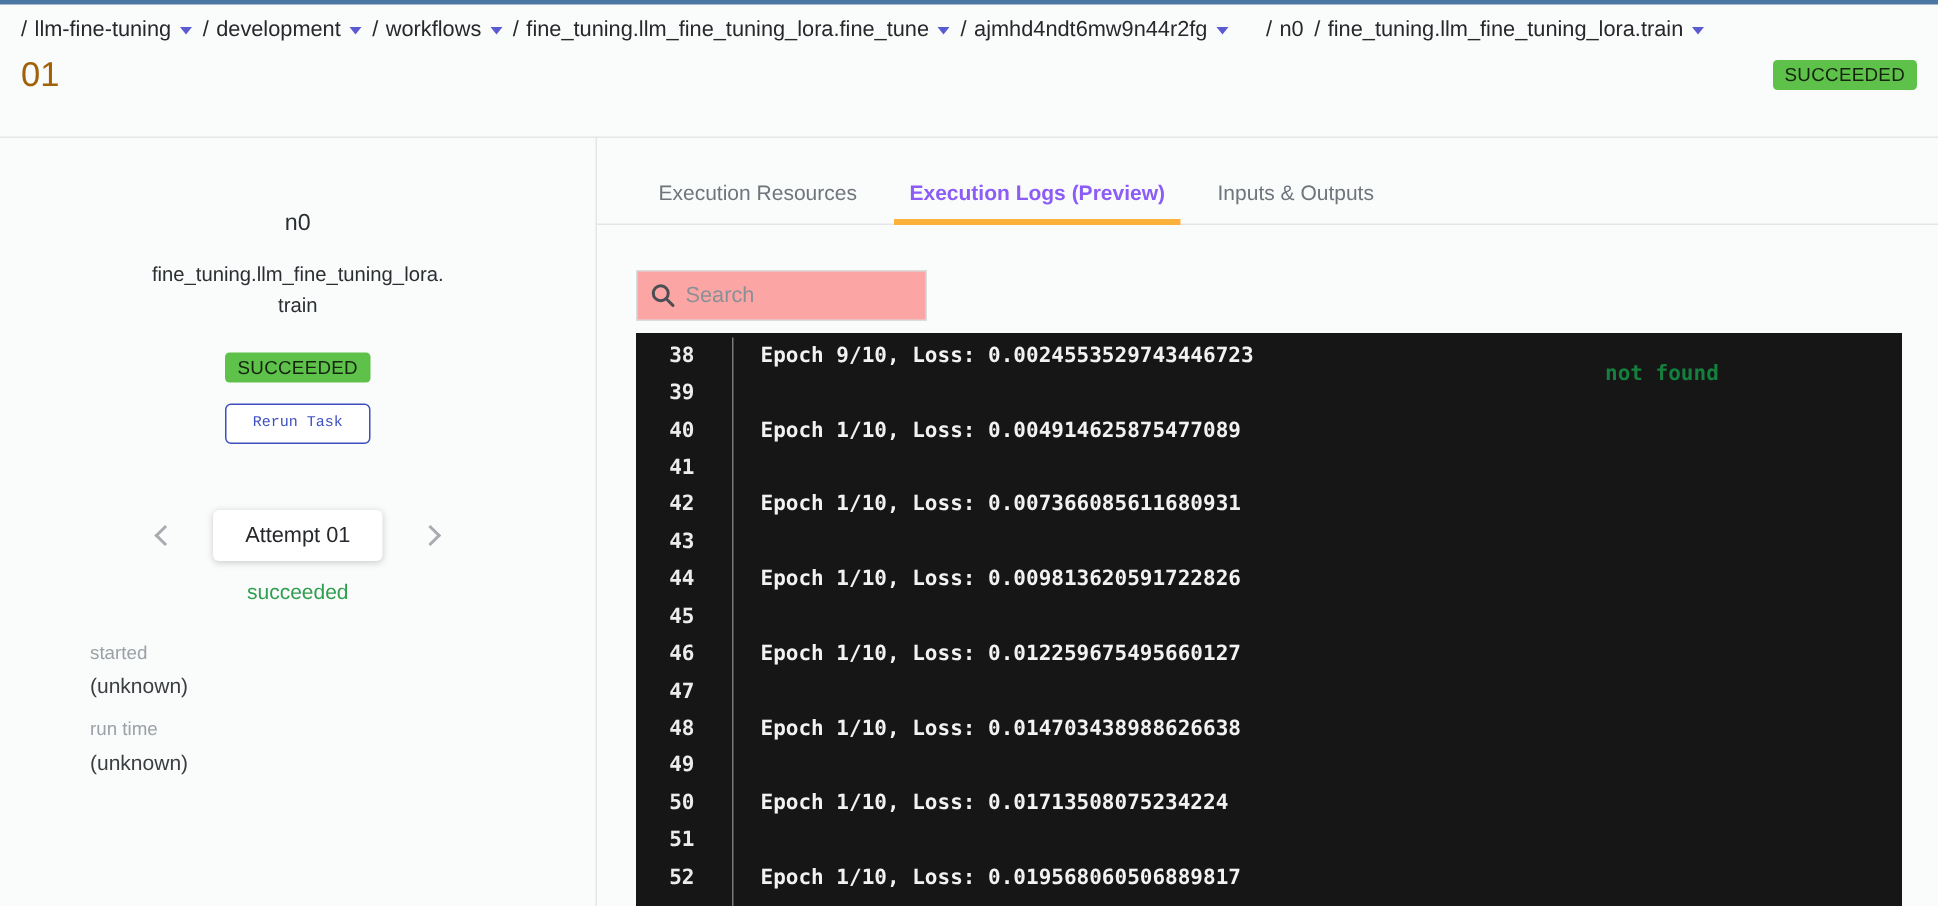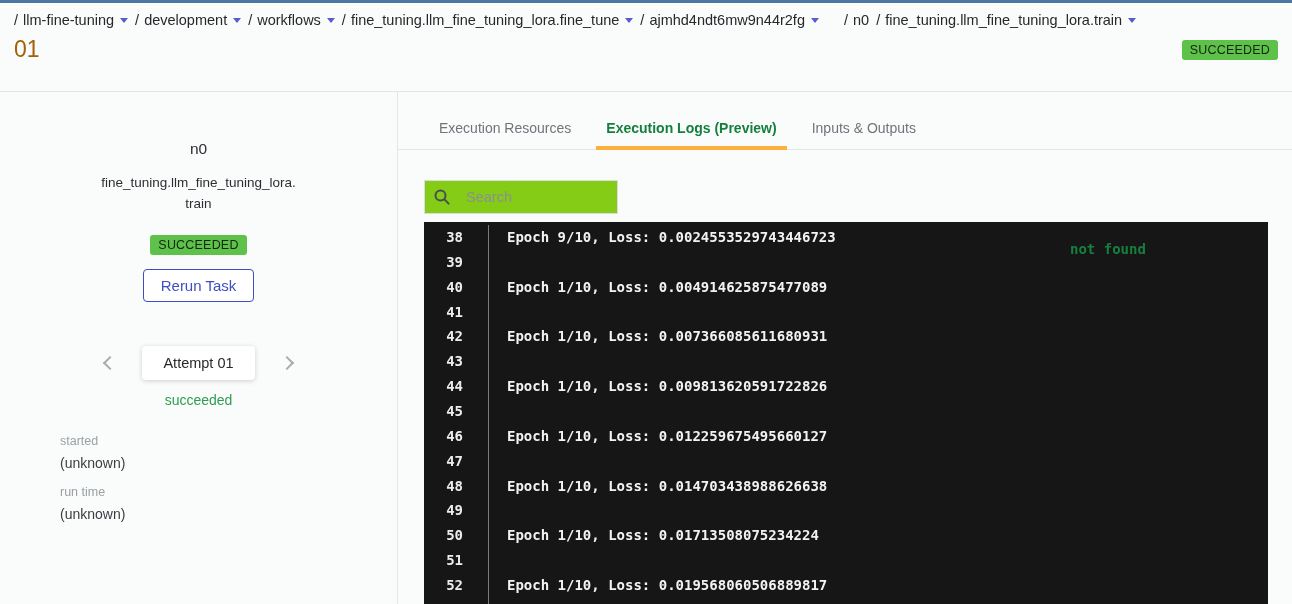--- a/index.html
+++ b/index.html
@@ -23,40 +23,40 @@
 
   
   .content{flex:1;display:flex;min-height:0}
   .sidebar{width:398px;flex:none;border-right:1px solid #e3e5e7;box-sizing:border-box;display:flex;flex-direction:column;align-items:center;padding-top:48px}
   .main{flex:1;min-width:0;display:flex;flex-direction:column}
 
   
   .node-id{font-size:15.5px;color:#2b2f33}
   .task-name{margin-top:15px;font-size:13.5px;color:#2b2f33;max-width:196px;text-align:center;word-break:break-all;line-height:1.55}
   .sidebar .badge{margin-top:20px}
-  .rerun{margin-top:14px;background:#fff;border:1px solid #3d4fc0;color:#3d4fc0;font-size:15px;padding:7px 17px;border-radius:4px;cursor:pointer;font-family:Liberation Sans, sans-serif}
+  .rerun{margin-top:14px;background:#fff;border:1px solid #3d4fc0;color:#3d4fc0;font-size:10px;padding:7px 17px;border-radius:4px;cursor:pointer;font-family:Liberation Mono, monospace}
   .attempt-nav{margin-top:44px;display:flex;align-items:center;gap:27px}
   .chev{width:8px;height:8px;border-top:2px solid #a8abaf;border-right:2px solid #a8abaf;display:inline-block;cursor:pointer}
   .chev.left{transform:rotate(-135deg)}
   .chev.right{transform:rotate(45deg)}
   .attempt-chip{background:#fff;box-shadow:0 1px 5px rgba(0,0,0,.18);border-radius:4px;padding:9px 21px;font-size:14.5px;color:#26282b;cursor:pointer}
   .attempt-status{margin-top:12px;font-size:14px;color:#2e9e4f}
   .details{align-self:flex-start;margin-left:60px;margin-top:26px}
   .detail-label{font-size:12.5px;color:#9ba1a6;margin-top:14px}
   .details .detail-label:first-child{margin-top:0}
   .detail-value{font-size:14px;color:#3a3e42;margin-top:7px}
 
   
   .tabs{display:flex;padding-left:31px;margin-top:18px;border-bottom:1px solid #e3e5e7;gap:15px}
   .tab{font-size:14px;color:#6f757b;padding:10px 10px 13px;cursor:pointer;position:relative}
-  .tab.active{color:#15803d;font-weight:600}
+  .tab.active{color:#8b5cf6;font-weight:600}
   .tab.active::after{content:"";position:absolute;left:0;right:0;bottom:-1px;height:4px;background:#fbb13c}
 
   
-  .search{margin:30px 0 0 26px;width:194px;height:34px;background:#84cc16;border:1px solid #dadde0;display:flex;align-items:center;padding:0 9px;box-sizing:border-box;gap:16px}
+  .search{margin:30px 0 0 26px;width:194px;height:34px;background:#fca5a5;border:1px solid #dadde0;display:flex;align-items:center;padding:0 9px;box-sizing:border-box;gap:7px}
   .search svg{flex:none}
   .search input{border:none;outline:none;font-size:14.5px;width:100%;font-family:"Liberation Sans",sans-serif;color:#2b2f33;background:transparent;padding:0}
   .search input::placeholder{color:#8a9096}
 
   
   .log{position:relative;margin:8px 0 0 26px;width:844px;flex:1;background:#161616;overflow:hidden;display:flex;font-family:"DejaVu Sans Mono",monospace;font-size:14px;font-weight:700;padding-top:3px;box-sizing:border-box}
   .gutter{width:64px;flex:none;box-sizing:border-box;padding-right:25px;text-align:right;color:#ececec}
   .loglines{flex:1;border-left:1px solid #7a7a7a;padding-left:18px;color:#f2f2f2;min-width:0}
   .logrow{height:24.87px;line-height:24.87px;white-space:pre;overflow:hidden}
   .log-annotation{position:absolute;left:646px;top:15px;height:24.87px;line-height:24.87px;color:#15803d}

